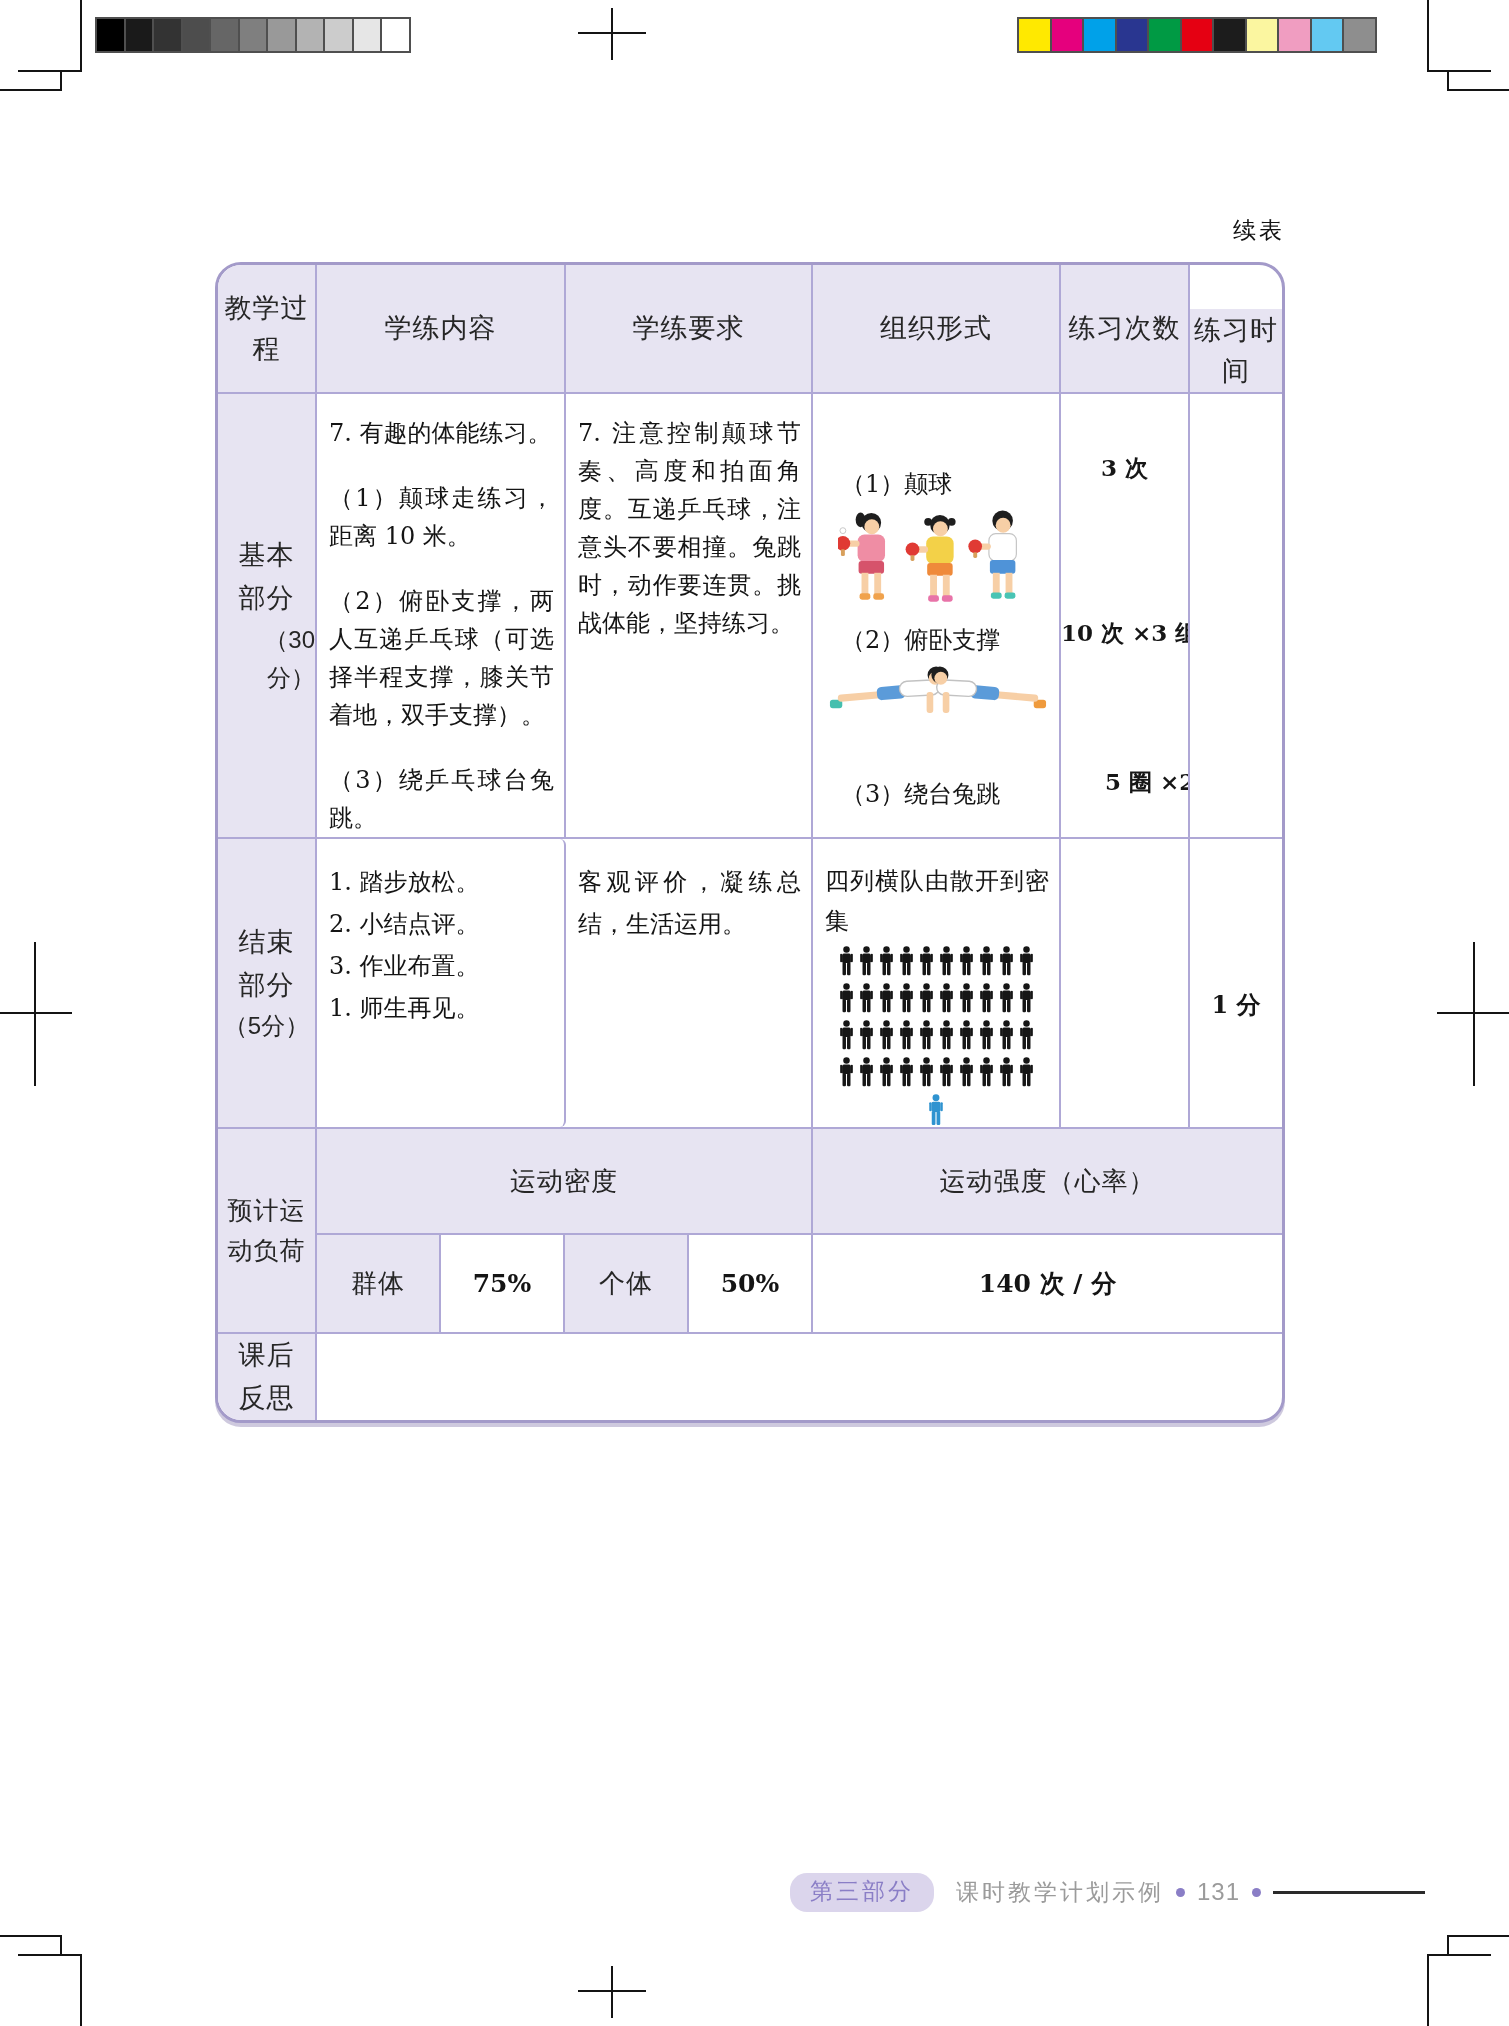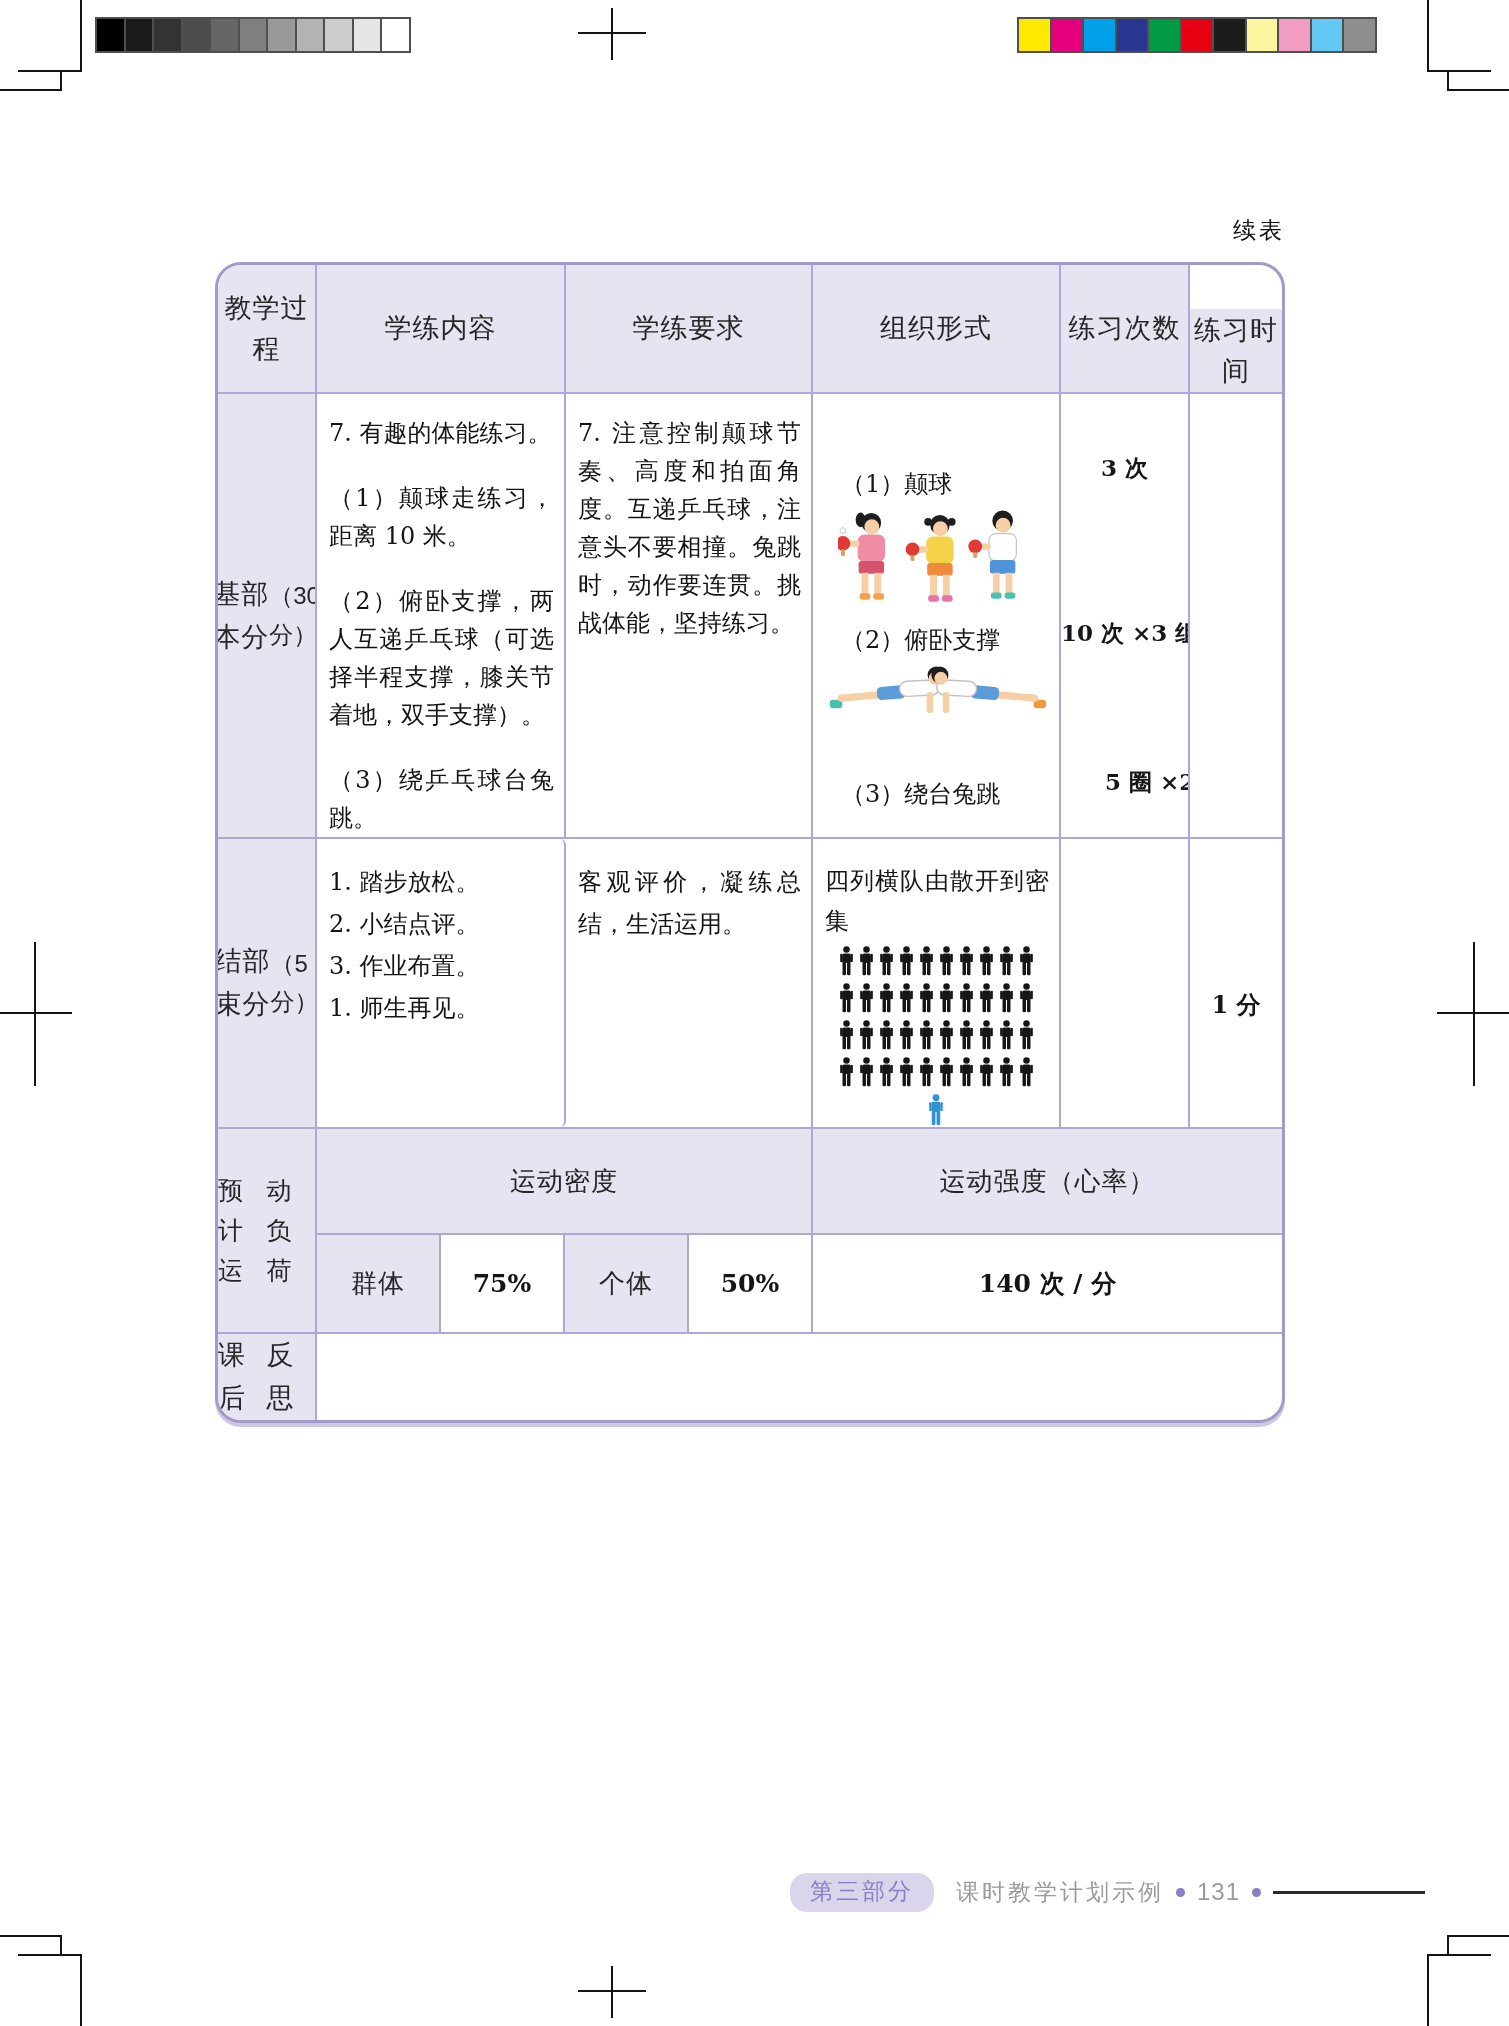--- a/index.html
+++ b/index.html
@@ -29,22 +29,22 @@
   .row .cell:last-child{border-right:none;}
   .r-head{height:134px;}
   .r-basic{height:447px;}
   .r-end{height:291px;}
   .r-load{height:212px;}
   .r-reflect{flex:1;border-bottom:none;}
   .c1{width:99px;}.c2{width:249px;}.c3{width:247px;}.c4{width:248px;}.c5{width:129px;}.c6{flex:1;margin-top:44px;}
   .lavender{background:#e7e4f2;}
   .head-cell{display:flex;align-items:center;justify-content:center;text-align:center;
     font-size:27px;color:#262626;line-height:1.5;letter-spacing:1px;}
-  .stage{display:flex;flex-direction:row;align-items:center;justify-content:center;
-    font-size:27px;color:#262626;line-height:1.6;letter-spacing:1px;text-align:left;}
+  .stage{display:flex;flex-direction:column;align-items:center;justify-content:center;
+    font-size:27px;color:#262626;line-height:1.6;letter-spacing:1px;text-align:right;}
   .stage .sub{font-size:24px;letter-spacing:0;}
   .content-cell{padding:20px 10px 0 12px;font-family:"DejaVu Serif",serif;
     font-size:24px;line-height:38px;text-align:justify;color:#141414;}
   .content-cell p{margin:0 0 27px 0;}
   .content-cell p:last-child{margin-bottom:0;}
   .lines-cell{padding:22px 8px 0 12px;font-family:"DejaVu Serif",serif;font-size:24px;
     line-height:42px;color:#141414;border-radius:6px;}
   .org-cell{padding:16px;}
   .org-label{font-family:"DejaVu Serif",serif;font-size:24px;line-height:38px;padding-left:12px;}
   .lbl-1{margin-top:55px;}

